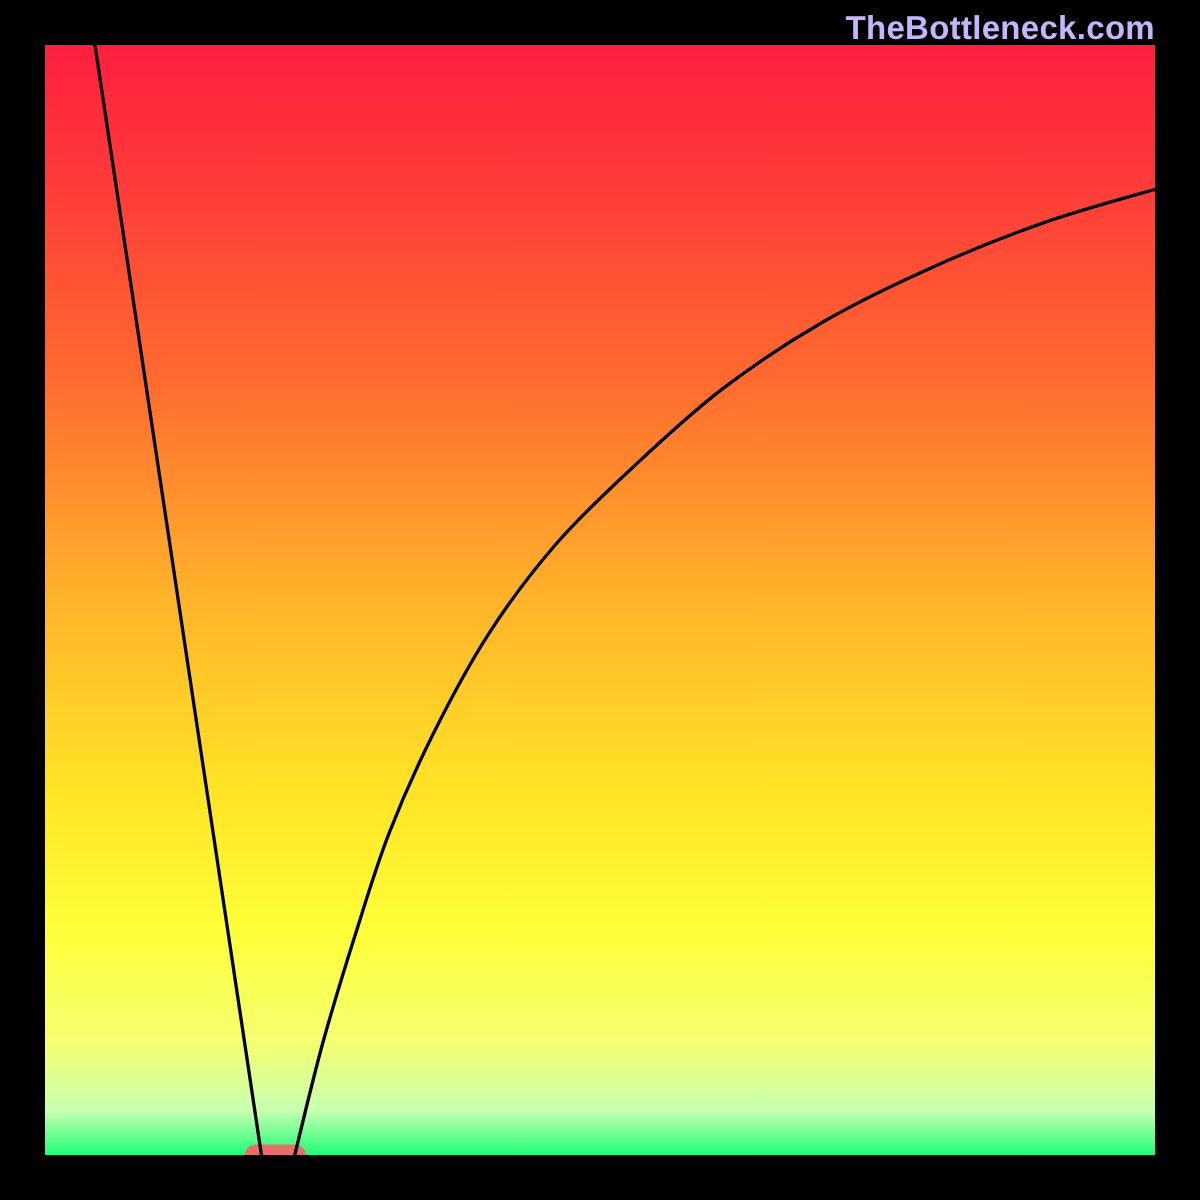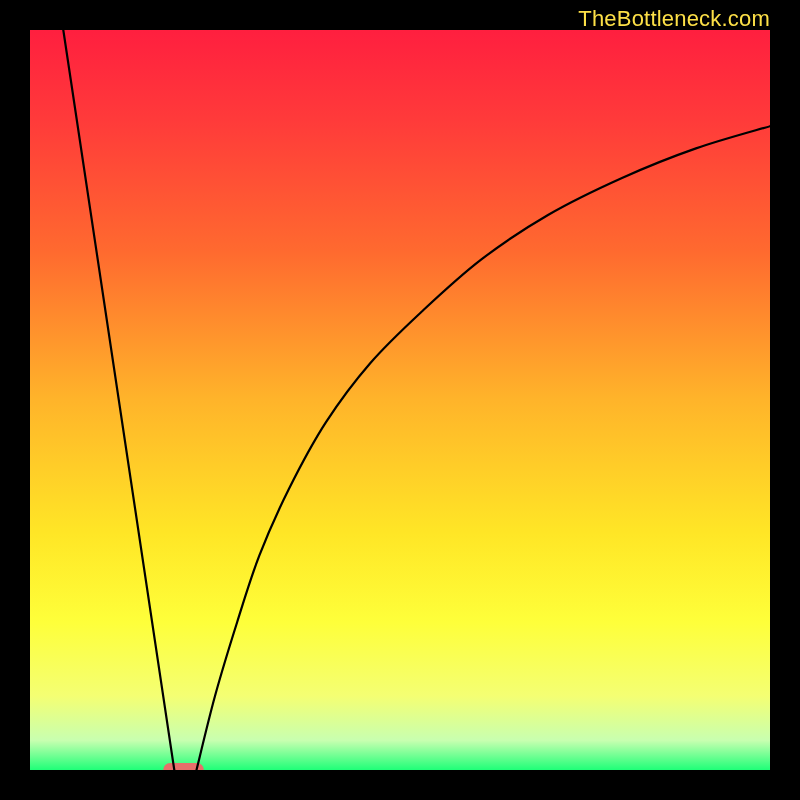--- a/index.html
+++ b/index.html
@@ -23,23 +23,23 @@
     position: absolute;
     left: 0;
     top: 0;
     width: 740px;
     height: 740px;
   }
   .watermark {
     position: absolute;
     top: 6px;
     right: 30px;
-    color: #fde047;
+    color: #c4b5fd;
     font-size: 22px;
-    font-weight: 400;
+    font-weight: 700;
     letter-spacing: 0.2px;
   }
 </style>
 </head>
 <body>
 
 <div class="frame">
   <svg class="plot" viewBox="0 0 740 740" preserveAspectRatio="none">
     <defs>
       <linearGradient id="bg-grad" x1="0" y1="0" x2="0" y2="1">

